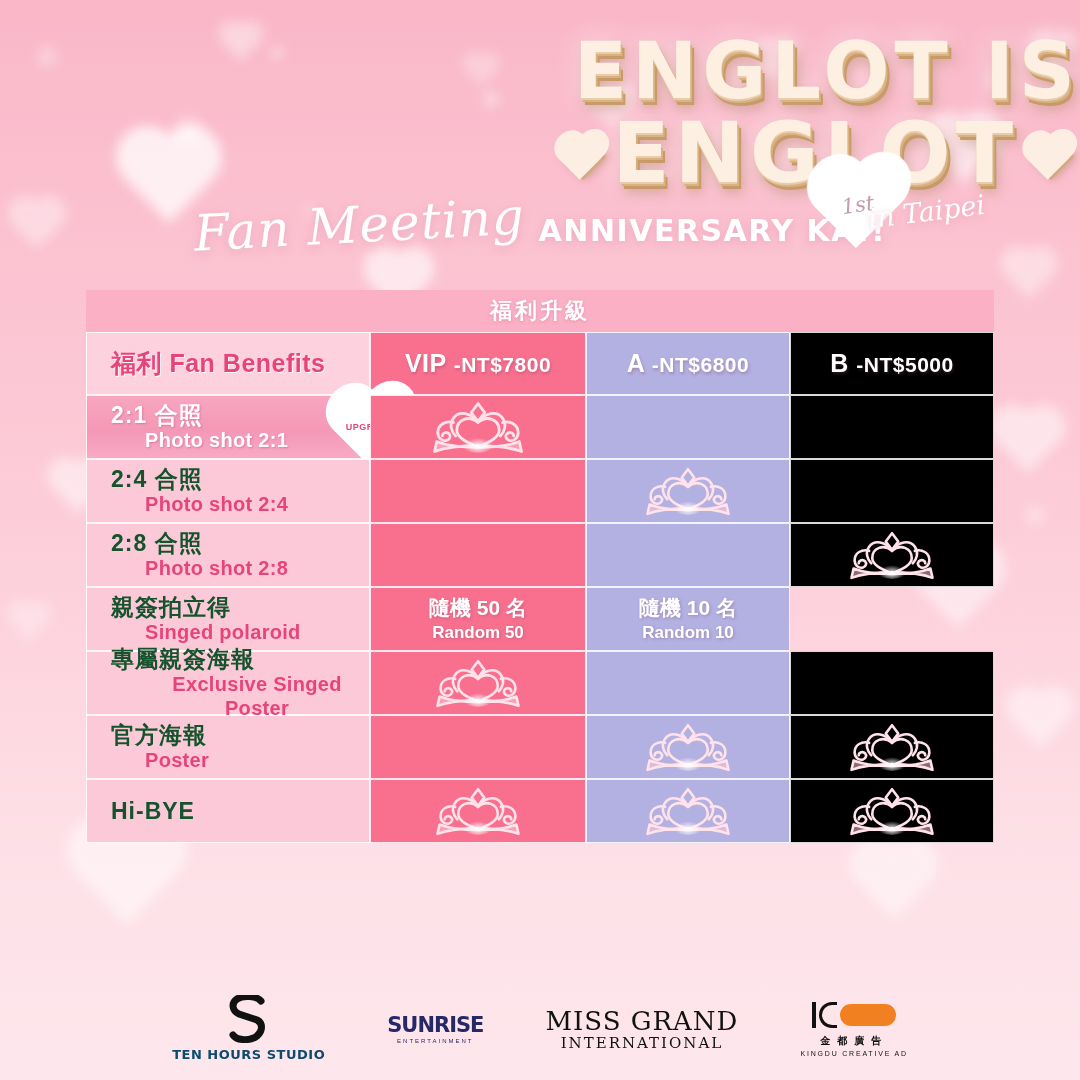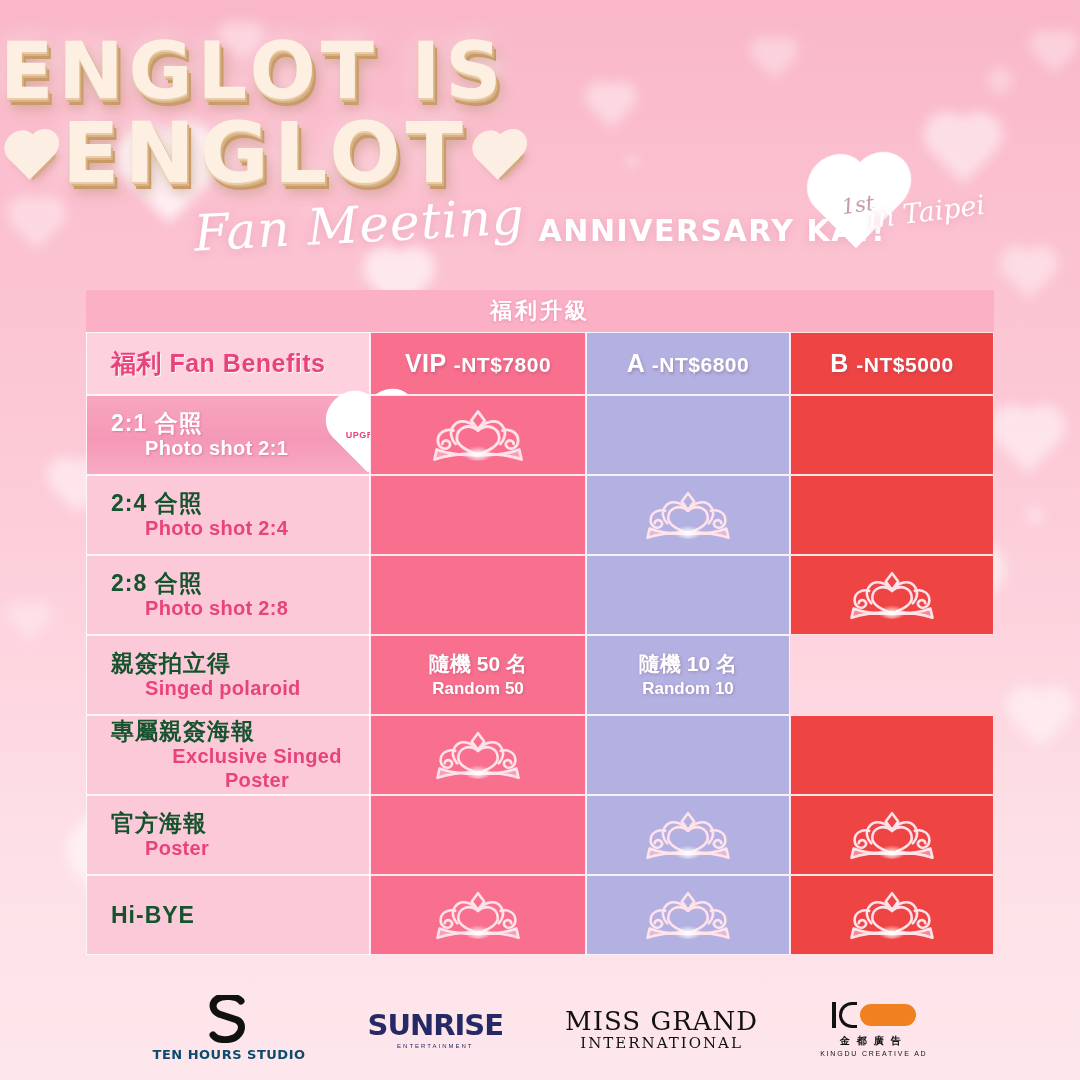--- a/index.html
+++ b/index.html
@@ -49,21 +49,21 @@
     position: absolute;
     border-radius: 50%;
     background: radial-gradient(circle, rgba(255,255,255,.85) 0%, rgba(255,255,255,0) 70%);
     filter: blur(3px);
   }
 
   
   #header {
     position: relative;
     padding-top: 34px;
-    text-align: left;
+    text-align: right;
   }
 
   .title-line {
     font-family: "DejaVu Sans", sans-serif;
     font-weight: bold;
     font-size: 76px;
     letter-spacing: 5px;
     line-height: .96;
     color: #fdf0e2;
     text-shadow:
@@ -204,21 +204,21 @@
     position: relative;
     border: 1px solid rgba(255,255,255,.85);
     display: flex;
     align-items: center;
     justify-content: center;
     text-align: center;
   }
   .c-label { width: 284px; justify-content: flex-start; padding-left: 24px; }
   .c-vip   { width: 216px; background: #f9708f; }
   .c-a     { width: 204px; background: #b3b0e2; }
-  .c-b     { width: 204px; background: #ef4444; }
+  .c-b     { width: 204px; background: #000000; }
 
   
   #head-row .cell { height: 63px; }
   #head-row .c-label {
     background: #fdd2de;
     justify-content: flex-start;
   }
   .head-label-txt {
     font-size: 25px;
     font-weight: bold;
@@ -232,21 +232,21 @@
     color: #ffffff;
     text-shadow: 1px 2px 3px rgba(120,70,95,.35);
     letter-spacing: .5px;
   }
   .tier-txt em {
     font-style: normal;
     font-size: 21px;
   }
 
   
-  .brow .cell { height: 80px; }
+  .brow .cell { height: 64px; }
   .brow .c-label {
     background: #fcc9d8;
     flex-direction: column;
     align-items: flex-start;
     justify-content: center;
   }
   .brow.highlight .c-label {
     background: linear-gradient(180deg,#f8a6c0 0%,#f498b6 55%,#f8aac4 100%);
   }
   .lbl-cn {
@@ -352,21 +352,21 @@
     font-family: "DejaVu Sans", sans-serif;
     font-weight: bold;
     font-size: 13px;
     letter-spacing: .5px;
     color: #0c4a6e;
   }
 
   #logo-sunrise .sname {
     font-family: "DejaVu Sans", sans-serif;
     font-weight: bold;
-    font-size: 29px;
+    font-size: 21px;
     letter-spacing: -1px;
     color: #252a66;
   }
   #logo-sunrise .ssub {
     font-size: 6px;
     letter-spacing: 2px;
     color: #252a66;
     margin-top: 1px;
   }
 

